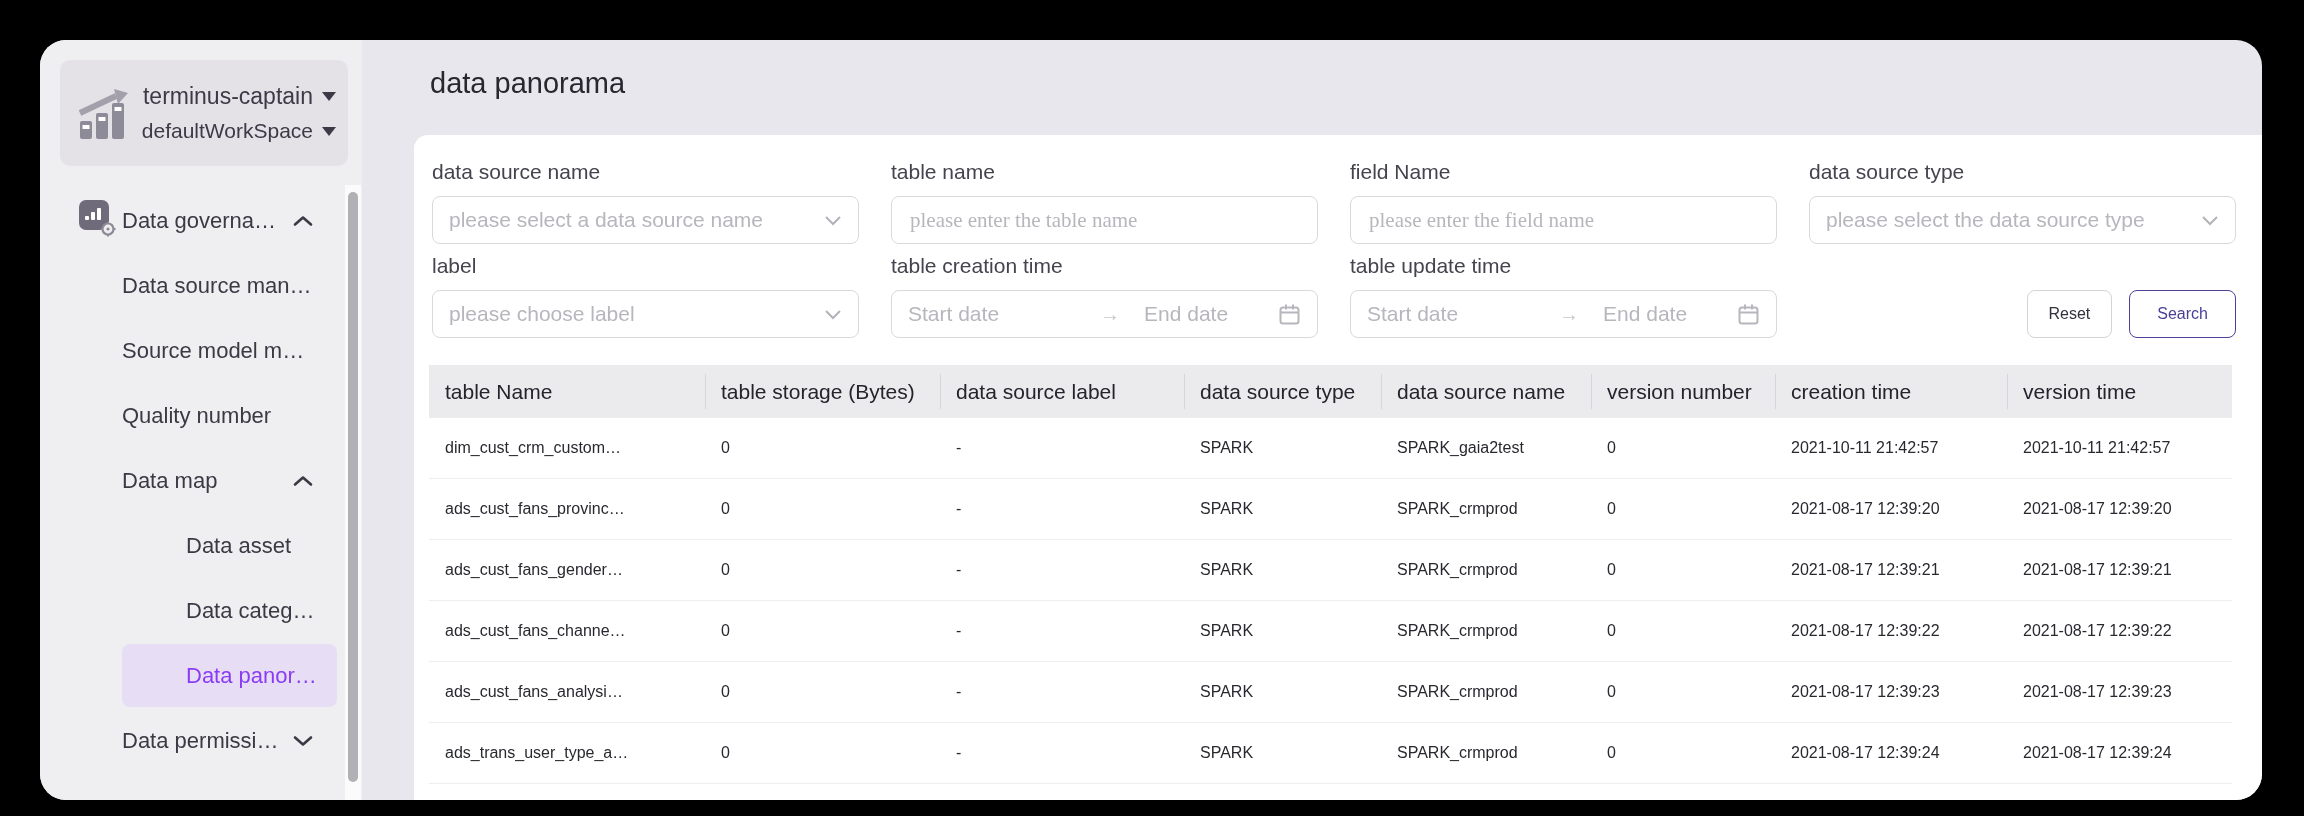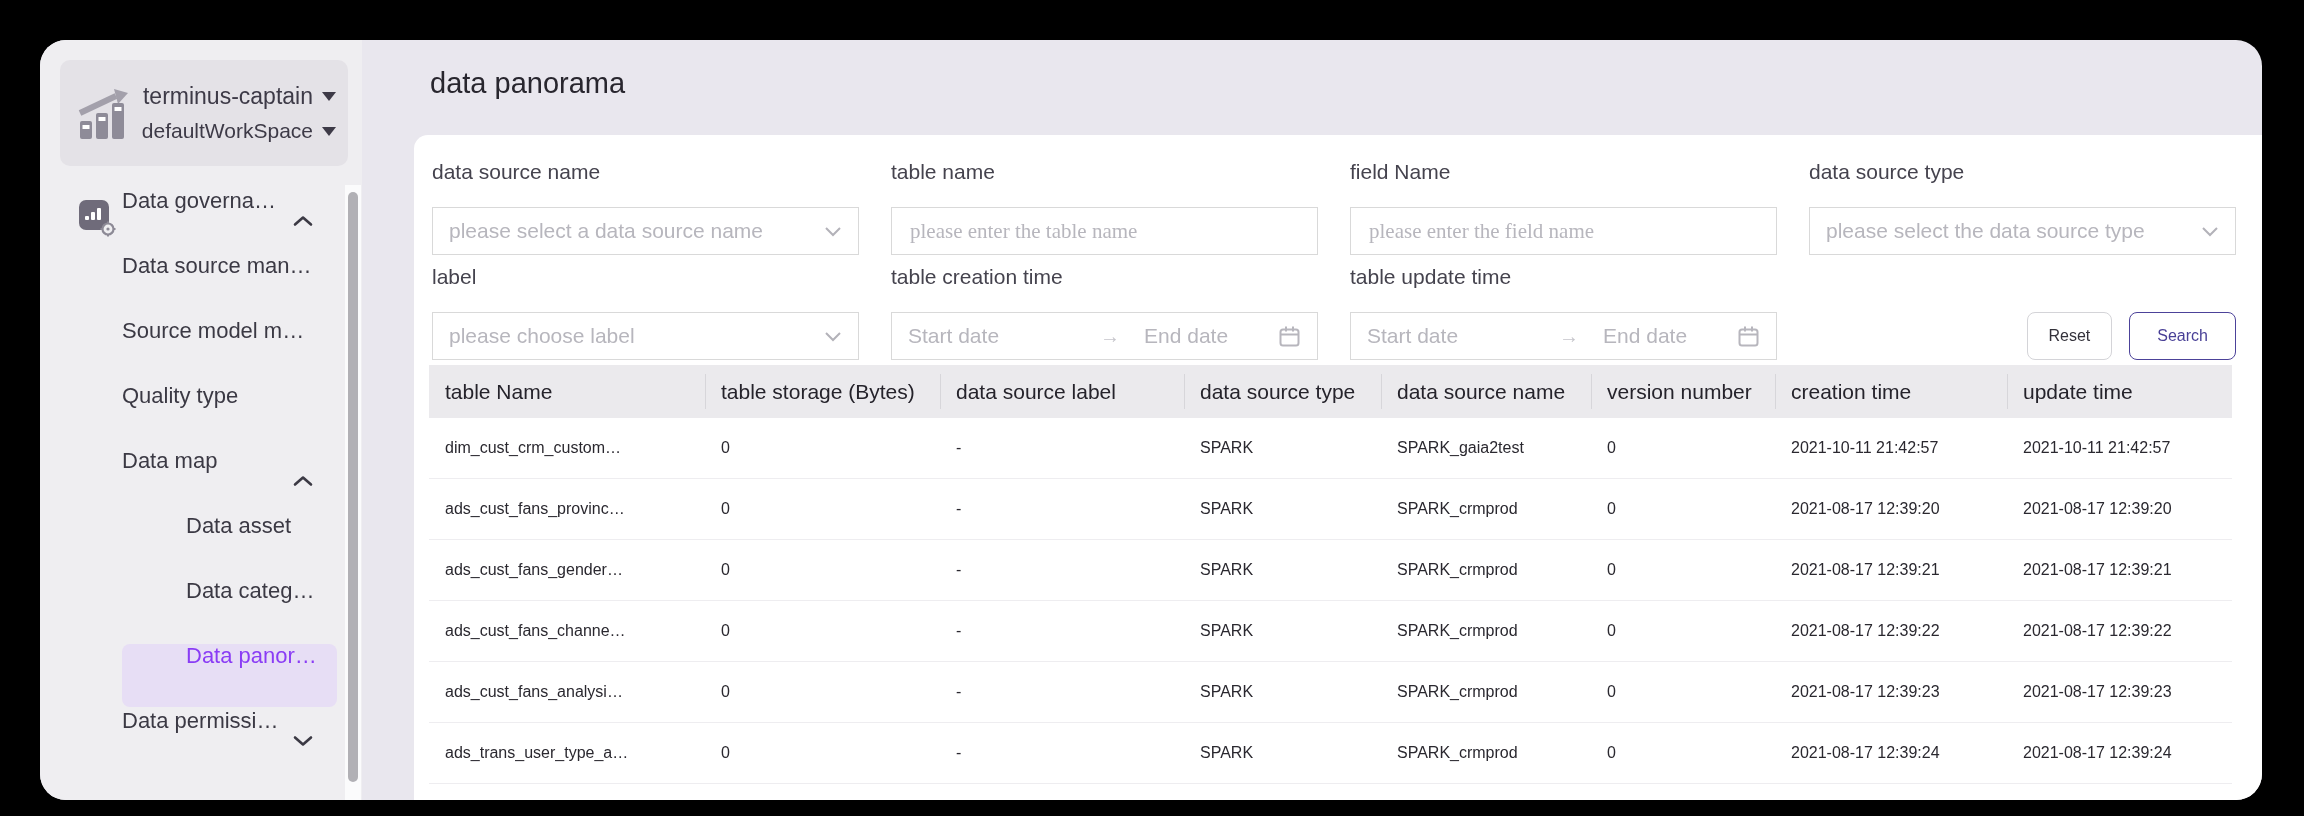--- a/index.html
+++ b/index.html
@@ -14,42 +14,42 @@
                  background:#e4e2e7;border-radius:10px;display:flex;align-items:center;
                  padding:0 12px 0 16px;box-sizing:border-box;}
   .logo-icon{flex:0 0 56px;height:60px;display:flex;align-items:center;}
   .ws-lines{flex:1;display:flex;flex-direction:column;align-items:flex-end;gap:9px;}
   .ws-line{display:flex;align-items:center;color:#3d3a47;}
   .ws-org{font-size:23px;font-weight:500;}
   .ws-space{font-size:21px;font-weight:500;}
   .tri-down{width:0;height:0;border-left:7px solid transparent;border-right:7px solid transparent;
             border-top:9px solid #3d3a47;margin-left:9px;}
   .nav{position:absolute;left:0;top:148px;right:0;display:flex;flex-direction:column;}
-  .nav-item{height:65px;display:flex;font-size:22px;color:#3b3944;
+  .nav-item{height:65px;display:flex;align-items:center;font-size:22px;color:#3b3944;
             padding-left:82px;position:relative;box-sizing:border-box;}
   .nav-item.lvl3{padding-left:146px;}
   .nav-item .mini-icon{position:absolute;left:38px;top:50%;transform:translateY(-50%);}
   .nav-item .chev{position:absolute;left:252px;top:50%;transform:translateY(-50%);display:flex;}
   .nav-item.selected{color:#8a3cf5;}
   .nav-item.selected .hl{position:absolute;left:82px;right:25px;top:1px;bottom:1px;
                          background:#e7def5;border-radius:8px;z-index:0;}
   .nav-item span.lbl{position:relative;z-index:1;}
   .sb-track{position:absolute;right:1px;top:145px;bottom:0;width:16px;background:#fbfbfc;}
   .sb-thumb{position:absolute;right:4px;top:152px;height:590px;width:10px;background:#b1b0b5;border-radius:6px;}
 
   
   .main{flex:1;position:relative;}
   .page-title{position:absolute;left:68px;top:27px;font-size:29px;color:#28262e;text-align:right;}
   .card{position:absolute;left:52px;top:95px;right:0;bottom:0;background:#fff;border-radius:14px 0 0 0;}
 
   .filters{position:absolute;left:18px;top:0;width:1804px;
            display:grid;grid-template-columns:repeat(4,427px);column-gap:32px;}
   .f-label{margin-top:25px;font-size:21px;color:#45434e;height:24px;line-height:24px;}
   .f-label.row2{margin-top:10px;}
-  .control{margin-top:23px;height:48px;border:1px solid #d9d9d9;border-radius:0;background:#fff;
+  .control{margin-top:12px;height:48px;border:1px solid #d9d9d9;border-radius:8px;background:#fff;
            display:flex;align-items:center;padding:0 16px;font-size:21px;color:#b7b6bd;
            box-sizing:border-box;white-space:nowrap;overflow:hidden;}
   .control input{border:none;outline:none;width:100%;font-size:21px;color:#43414c;
                  font-family:Liberation Serif, serif;background:transparent;}
   .control input::placeholder{color:#b7b6bd;}
   .sel-caret{margin-left:auto;display:flex;flex:0 0 auto;}
   .d-start{flex:0 0 192px;overflow:hidden;}
   .d-arrow{color:#c6c5cb;margin-right:24px;font-size:20px;}
   .cal{margin-left:auto;display:flex;flex:0 0 auto;}
   .btn-cell{grid-column:4;display:flex;justify-content:flex-end;align-items:flex-end;gap:17px;}
@@ -126,21 +126,21 @@
 
       <div class="nav-item">
         <span class="lbl">Data source man…</span>
       </div>
 
       <div class="nav-item">
         <span class="lbl">Source model m…</span>
       </div>
 
       <div class="nav-item">
-        <span class="lbl">Quality type</span>
+        <span class="lbl">Quality number</span>
       </div>
 
       <div class="nav-item">
         <span class="lbl">Data map</span>
         <span class="chev">
           <svg width="22" height="13">
               <polyline points="3,10 11,3 19,10" stroke="#3b3944" stroke-width="2.6" fill="none" stroke-linecap="round" stroke-linejoin="round"></polyline>
             </svg>
         </span>
       </div>
@@ -254,21 +254,21 @@
 
       <div class="table">
         <div class="thead">
           <div class="th">table Name</div>
           <div class="th">table storage (Bytes)</div>
           <div class="th">data source label</div>
           <div class="th">data source type</div>
           <div class="th">data source name</div>
           <div class="th">version number</div>
           <div class="th">creation time</div>
-          <div class="th">update time</div>
+          <div class="th">version time</div>
         </div>
 
         <div class="trow">
           <div class="td">dim_cust_crm_custom…</div>
           <div class="td">0</div>
           <div class="td">-</div>
           <div class="td">SPARK</div>
           <div class="td">SPARK_gaia2test</div>
           <div class="td">0</div>
           <div class="td">2021-10-11 21:42:57</div>

